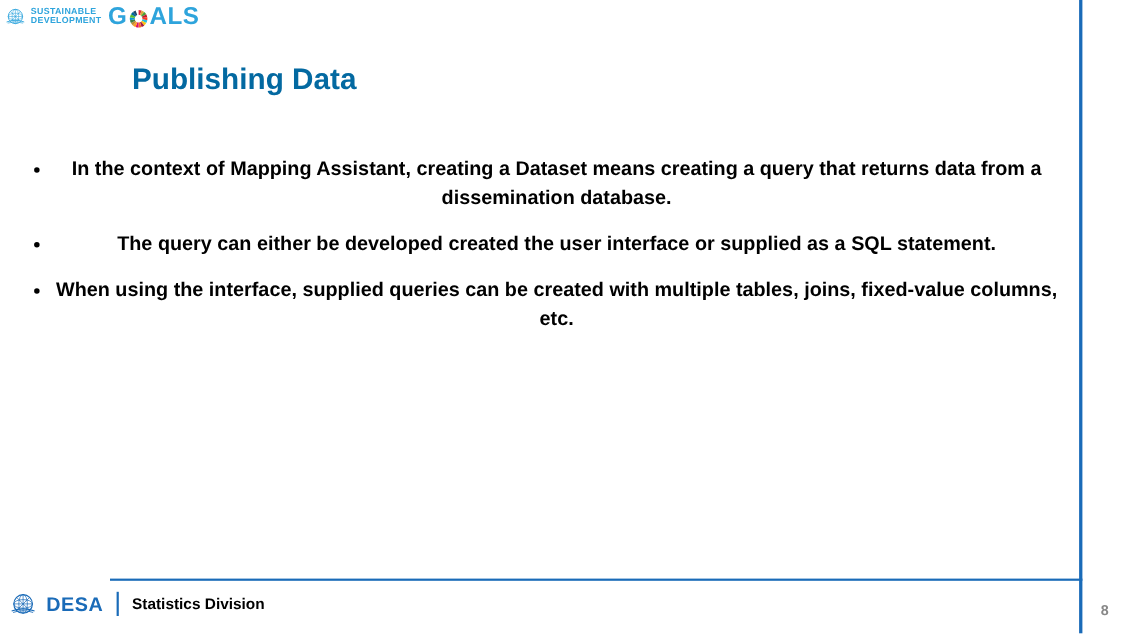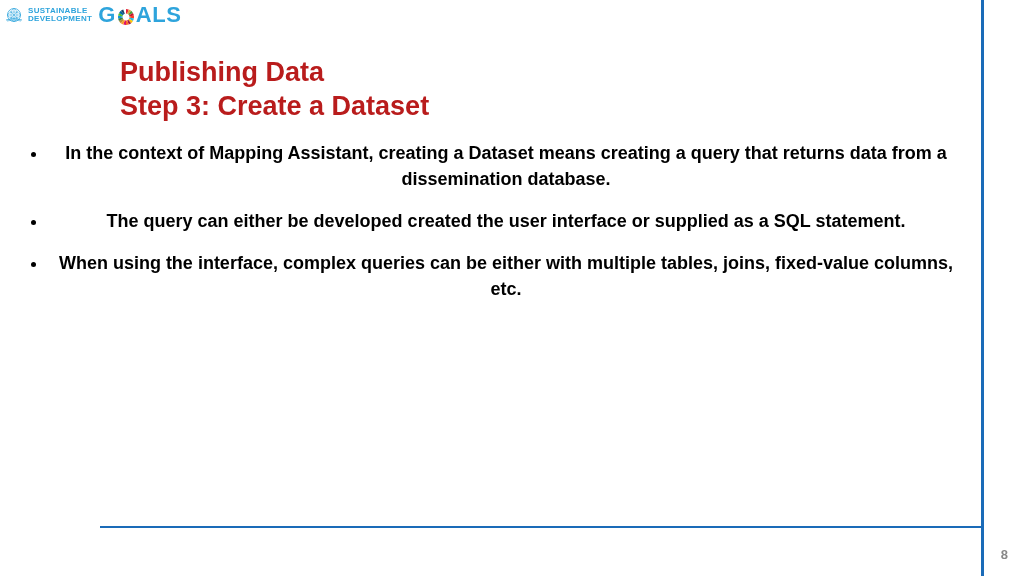--- a/index.html
+++ b/index.html
@@ -70,21 +70,21 @@
   }
   
   .title-block {
     position: absolute;
     top: 56px;
     left: 120px;
   }
   .title-line {
     font-size: 27px;
     font-weight: 800;
-    color: #b91c1c;
+    color: #0369a1;
     line-height: 1.25;
   }
   
   .body {
     position: absolute;
     top: 140px;
     left: 28px;
     right: 60px;
   }
   ul.bullets {
@@ -196,29 +196,43 @@
             </g>
           </svg>
         </span>
         <span>ALS</span>
       </span>
     </div>
   </div>
 
   <div class="title-block">
     <div class="title-line">Publishing Data</div>
-    <div class="title-line">Step 3: Create a Dataset</div>
   </div>
 
   <div class="body">
     <ul class="bullets">
       <li>In the context of Mapping Assistant, creating a Dataset means creating a query that returns data from a dissemination database.</li>
       <li>The query can either be developed created the user interface or supplied as a SQL statement.</li>
-      <li>When using the interface, complex queries can be either with multiple tables, joins, fixed-value columns, etc.</li>
+      <li>When using the interface, supplied queries can be created with multiple tables, joins, fixed-value columns, etc.</li>
     </ul>
   </div>
 
   <div class="footer-top-line"></div>
 
+  <div class="footer">
+    <span class="un-emblem-footer">
+      <svg viewBox="0 0 40 40" width="26" height="26">
+        <circle cx="20" cy="20" r="13" fill="none" stroke="#1a6bb8" stroke-width="1.6"></circle>
+        <path d="M20 7 V33 M7 20 H33 M11 11 L29 29 M29 11 L11 29" stroke="#1a6bb8" stroke-width="1" fill="none"></path>
+        <ellipse cx="20" cy="20" rx="6" ry="13" fill="none" stroke="#1a6bb8" stroke-width="1"></ellipse>
+        <ellipse cx="20" cy="20" rx="13" ry="6" fill="none" stroke="#1a6bb8" stroke-width="1"></ellipse>
+        <path d="M4 30 Q20 24 36 30" stroke="#1a6bb8" stroke-width="1.6" fill="none"></path>
+        <path d="M6 32 Q20 27 34 32" stroke="#1a6bb8" stroke-width="1.2" fill="none"></path>
+      </svg>
+    </span>
+    <span class="desa">DESA</span>
+    <span class="footer-divider"></span>
+    <span class="footer-stats">Statistics Division</span>
+  </div>
 
   <div class="page-num">8</div>
 
 </div>
 
 </body></html>

